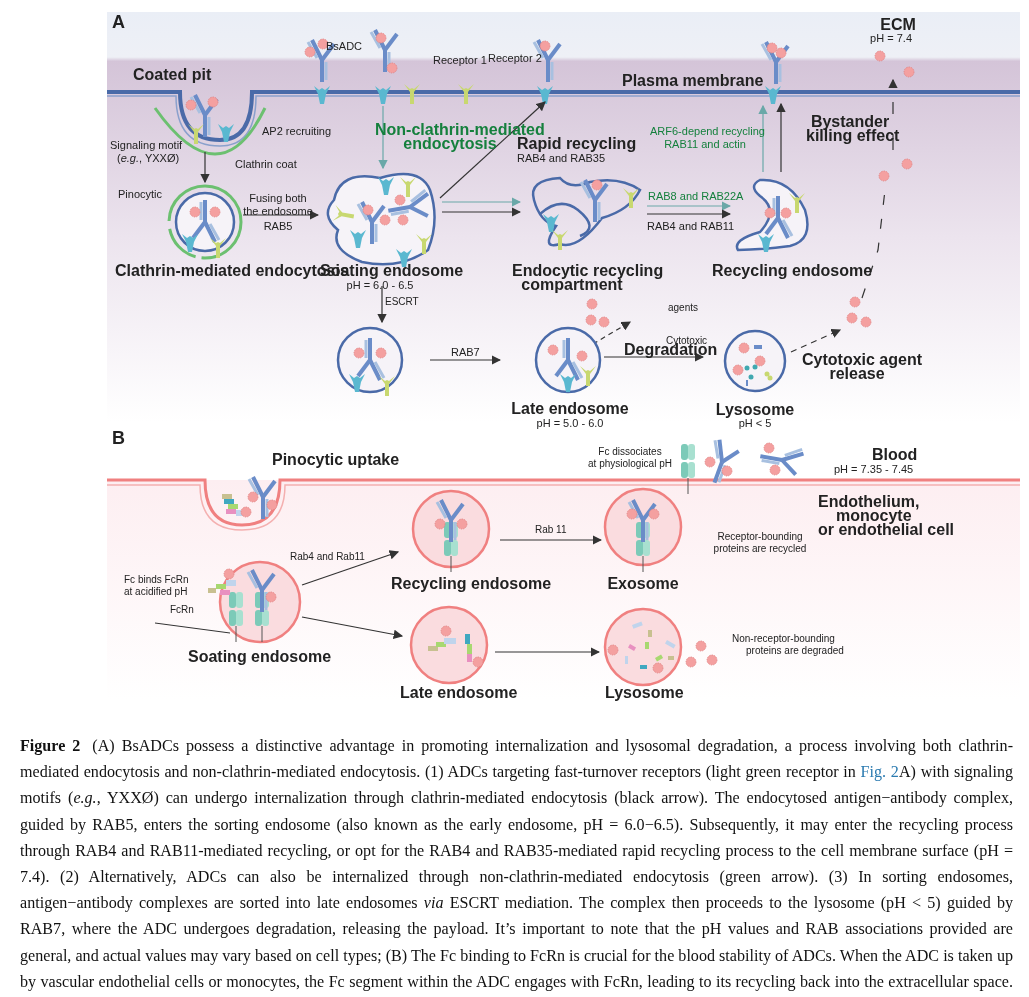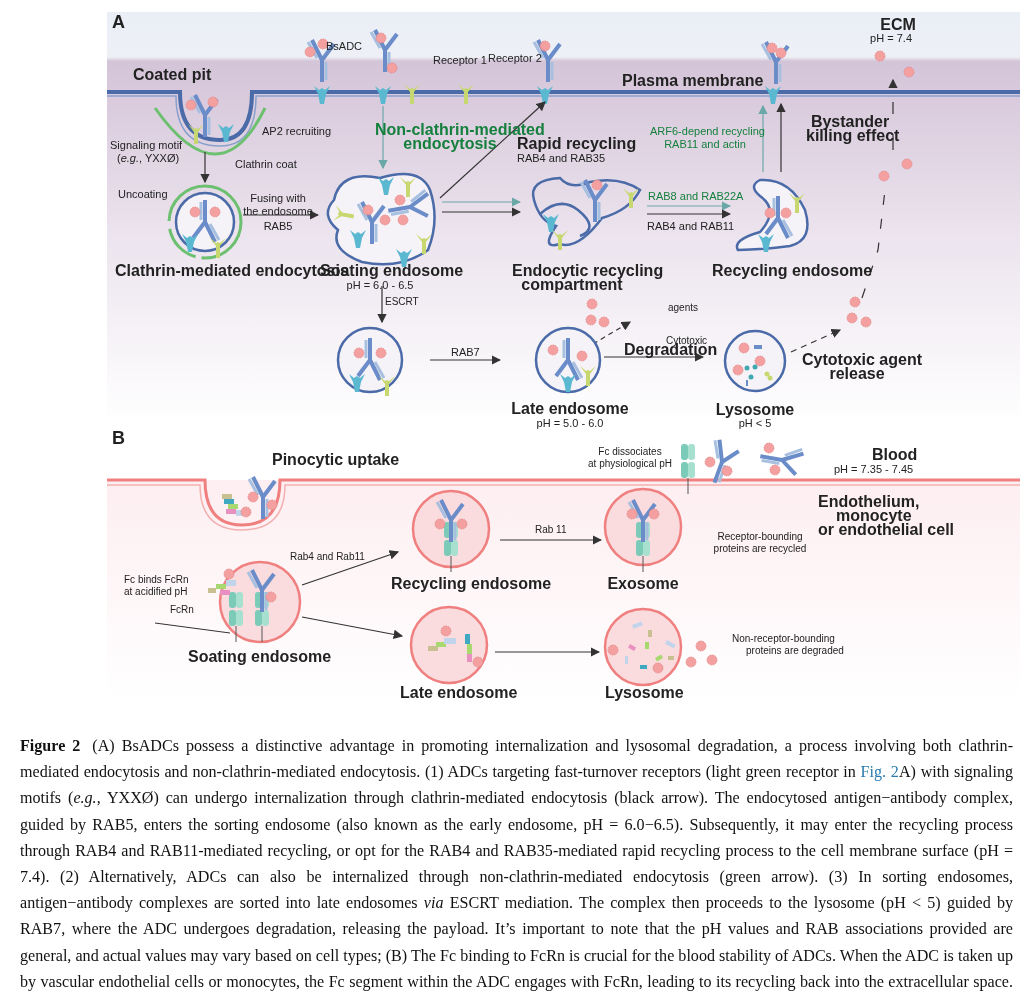--- a/index.html
+++ b/index.html
@@ -278,22 +278,22 @@
   <div class="lbl" style="left:117px;top:152px;"><span>(</span><i>e.g.</i><span>, YXXØ)</span></div>
   <div class="lbl" style="left:235px;top:158px;">Clathrin coat</div>
   <div class="lbl bold teal center" style="left:375px;top:123px;width:150px;">Non-clathrin-mediated</div>
   <div class="lbl bold teal center" style="left:375px;top:137px;width:150px;">endocytosis</div>
   <div class="lbl bold" style="left:517px;top:137px;">Rapid recycling</div>
   <div class="lbl" style="left:517px;top:152px;">RAB4 and RAB35</div>
   <div class="lbl teal center" style="left:650px;top:125px;width:110px;">ARF6-depend recycling</div>
   <div class="lbl teal center" style="left:650px;top:138px;width:110px;">RAB11 and actin</div>
   <div class="lbl bold center" style="left:810px;top:115px;width:80px;">Bystander</div>
   <div class="lbl bold center" style="left:806px;top:129px;width:88px;">killing effect</div>
-  <div class="lbl" style="left:118px;top:188px;">Uncoating</div>
-  <div class="lbl center" style="left:242px;top:192px;width:72px;">Fusing with</div>
+  <div class="lbl" style="left:118px;top:188px;">Pinocytic</div>
+  <div class="lbl center" style="left:242px;top:192px;width:72px;">Fusing both</div>
   <div class="lbl center" style="left:242px;top:205px;width:72px;">the endosome</div>
   <div class="lbl center" style="left:242px;top:220px;width:72px;">RAB5</div>
   <div class="lbl teal" style="left:648px;top:190px;">RAB8 and RAB22A</div>
   <div class="lbl" style="left:647px;top:220px;">RAB4 and RAB11</div>
   <div class="lbl bold" style="left:115px;top:264px;">Clathrin-mediated endocytosis</div>
   <div class="lbl bold center" style="left:320px;top:264px;width:120px;">Soating  endosome</div>
   <div class="lbl center" style="left:330px;top:279px;width:100px;">pH = 6.0 - 6.5</div>
   <div class="lbl bold center" style="left:512px;top:264px;width:120px;">Endocytic recycling</div>
   <div class="lbl bold center" style="left:512px;top:278px;width:120px;">compartment</div>
   <div class="lbl bold center" style="left:712px;top:264px;width:130px;">Recycling endosome</div>

